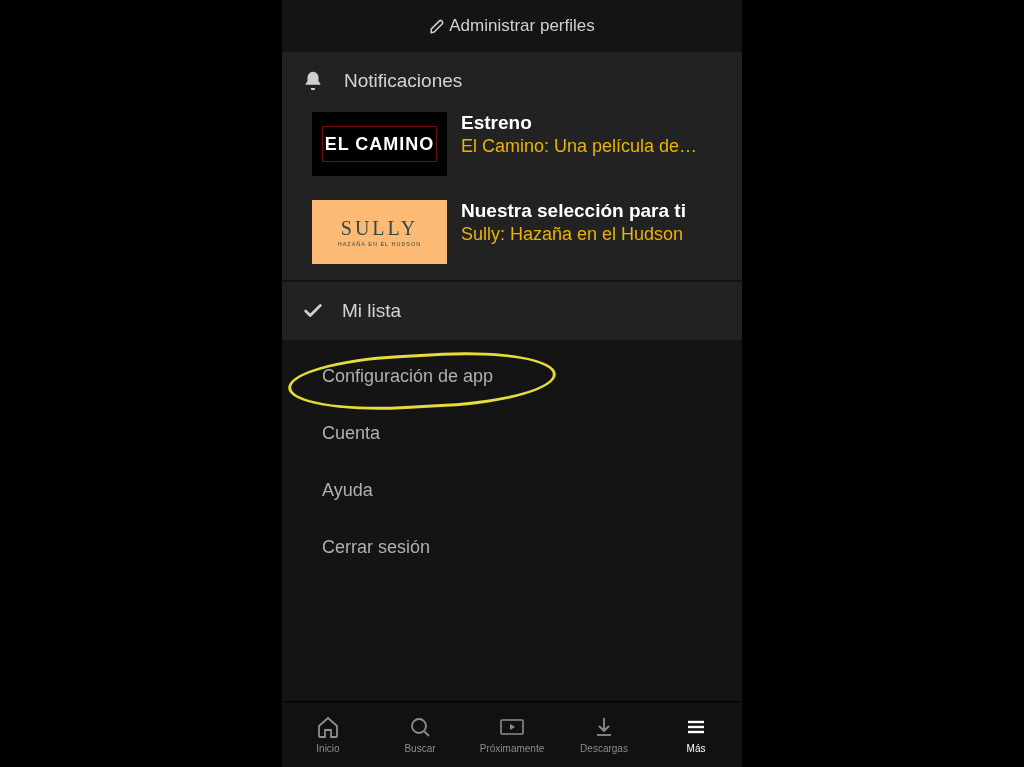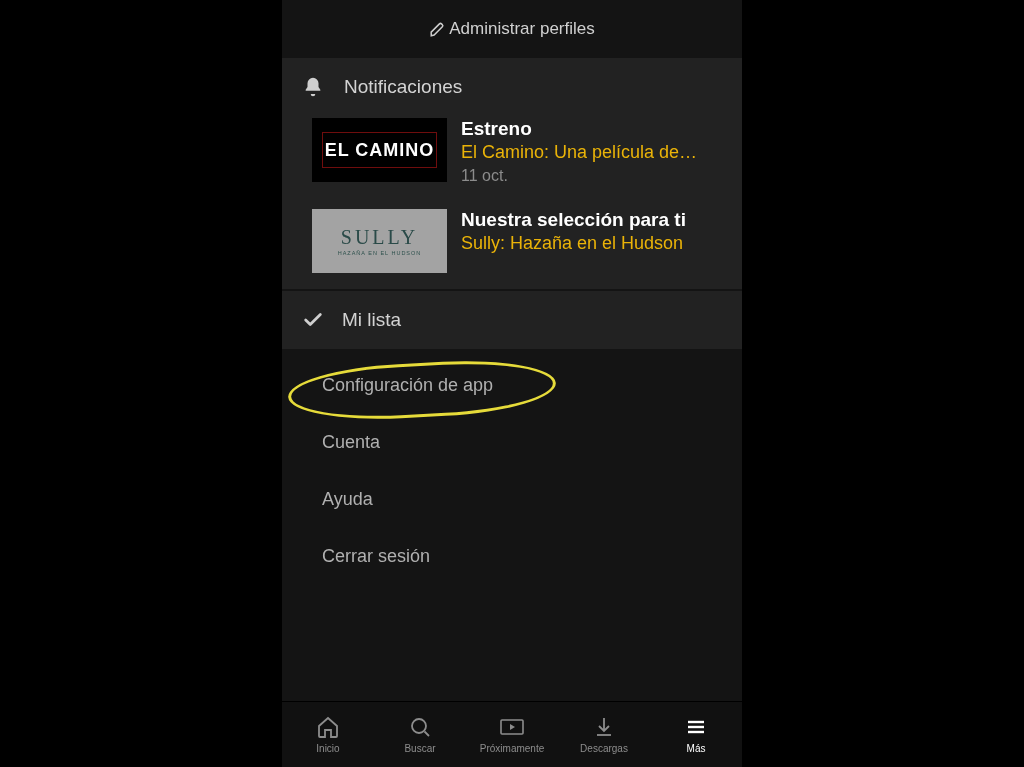--- a/index.html
+++ b/index.html
@@ -19,21 +19,21 @@
     flex-direction: column;
     position: relative;
   }
   
   .manage-row {
     display: flex;
     align-items: center;
     justify-content: center;
     gap: 2px;
     color: #d8d8d8;
-    height: 58px;
+    height: 52px;
     background: #141414;
   }
   .manage-row .lbl { color: #d0d0d0; font-size: 17px; }
   
   .section-notifs { background: #222; padding-top: 4px; padding-bottom: 2px; }
   .notifs-header {
     display: flex; align-items: center; gap: 20px;
     padding: 14px 20px 10px 20px;
     color: #d3d3d3; font-size: 19px;
   }
@@ -52,21 +52,21 @@
     position: relative;
   }
   .thumb-elcamino::before {
     content: "";
     position: absolute; inset: 14px 10px; border: 1px solid #6f0d0d;
   }
   .thumb-elcamino span {
     color: #fff; font-size: 18px; letter-spacing: 1px; z-index: 1; font-weight: 900;
   }
   .thumb-sully {
-    background: #a3a3a3;
+    background: #fdba74;
     color: #2a4a48;
   }
   .thumb-sully .t1 { font-size: 20px; letter-spacing: 3px; font-family: Georgia, serif; font-weight: 400;}
   .thumb-sully .t2 { font-size: 5.5px; letter-spacing: 1px; color:#2e514d; margin-top: 1px;}
   .notif-text { flex: 1; min-width: 0; }
   .notif-title { color: #fff; font-size: 19px; font-weight: 600; margin-bottom: 2px;}
   .notif-sub { color: #eab308; font-size: 18px; white-space: nowrap; overflow: hidden; text-overflow: ellipsis; }
   .notif-date { color: #8c8c8c; font-size: 16px; margin-top: 4px;}
   .divider-thin { height: 2px; background: #141414; }
   
@@ -135,21 +135,20 @@
       <span>Notificaciones</span>
     </div>
 
     <div class="notif-card">
       <div class="thumb thumb-elcamino">
         <span>EL CAMINO</span>
       </div>
       <div class="notif-text">
         <div class="notif-title">Estreno</div>
         <div class="notif-sub">El Camino: Una película de…</div>
-        <div class="notif-date">11 oct.</div>
       </div>
     </div>
 
     <div class="notif-card">
       <div class="thumb thumb-sully">
         <span class="t1">SULLY</span>
         <span class="t2">HAZAÑA EN EL HUDSON</span>
       </div>
       <div class="notif-text">
         <div class="notif-title">Nuestra selección para ti</div>

